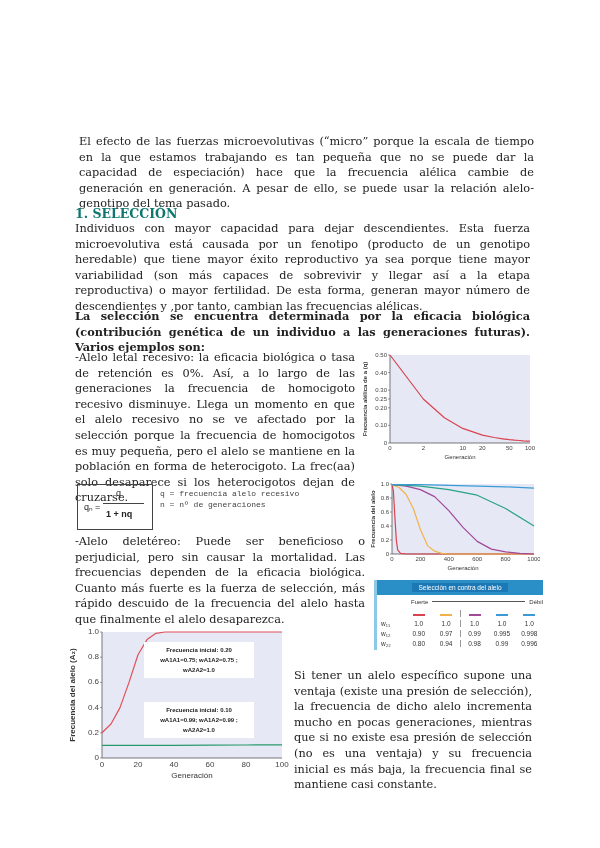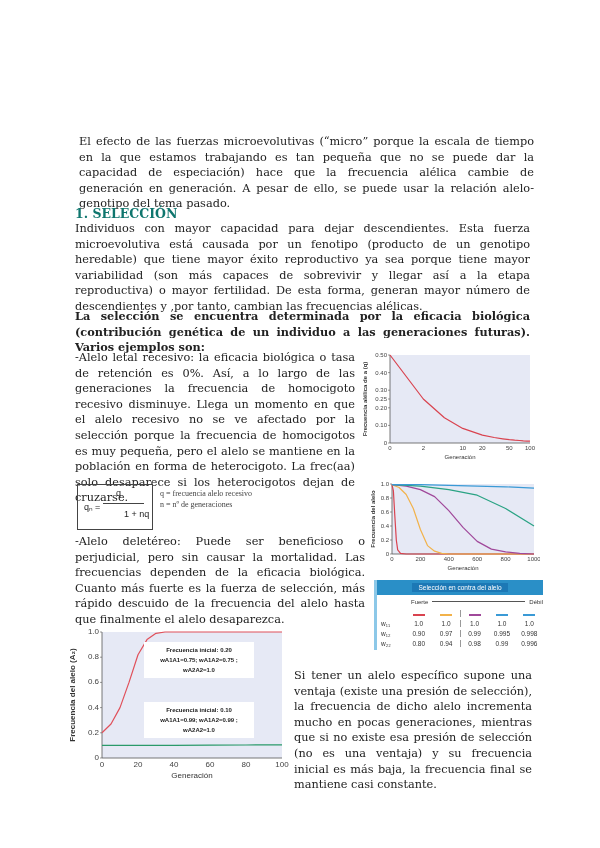--- a/index.html
+++ b/index.html
@@ -6,22 +6,22 @@
   body { width:600px; height:848px; position:relative; overflow:hidden; font-family:"DejaVu Serif", serif; color:#222; }
   .abs { position:absolute; }
   .title { left:60px; width:480px; top:76px; text-align:center; font-family:"Liberation Sans", sans-serif; font-size:18.5px; line-height:24px; color:#1a1a1a; letter-spacing:-0.3px; }
   .para { font-size:11.3px; line-height:15.6px; text-align:justify; color:#222; }
   .para b { font-weight:normal; }
   h2.sec { margin:0; font-size:12.5px; font-weight:bold; font-family:"DejaVu Serif", serif; color:#0f766e; }
   .formula-box { left:77px; top:484px; width:74px; height:44px; border:1px solid #444; font-family:"Liberation Sans", sans-serif; font-size:9px; }
   .fq { position:absolute; left:6px; top:15px;text-align:right; }
   .fnum { position:absolute; left:38px; top:3px; }
   .fline { position:absolute; left:25px; right:8px; top:18px; border-top:1px solid #444; }
-  .fden { position:absolute; left:46px; top:24px; }
-  .flegend { left:160px; top:488px; font-family:Liberation Serif, serif; font-size:8px; line-height:11px; color:#444; }
+  .fden { position:absolute; left:28px; top:24px;font-weight:bold; }
+  .flegend { left:160px; top:488px; font-family:Liberation Mono, monospace; font-size:8px; line-height:11px; color:#444; }
   .tbl { left:374px; top:580px; width:166px; height:70px; font-family:"Liberation Sans", sans-serif; font-size:6.5px; color:#333; border-left:3px solid #8cc8e8; }
   .tbl-head { height:15px; background:#2a8fc7; color:#fff; text-align:center; line-height:15px; font-size:6.5px; }
   .tbl-head span { background:#1c78b5; padding:1px 6px; }
   .tbl-strength { height:13px; display:flex; align-items:center; padding-left:34px; font-size:6px; }
   .tbl-strength .arrow { flex:1; border-top:1px solid #555; margin:0 4px; position:relative; }
   .tbl-row { display:flex; height:10px; align-items:center; }
   .tbl-row > div { flex:1; text-align:center; }
   .tbl-row > div:first-child { flex:0 0 24px; text-align:left; padding-left:4px; }
   .swatch { display:inline-block; width:12px; height:2px; }
   svg text { font-family:"Liberation Sans", sans-serif; }

